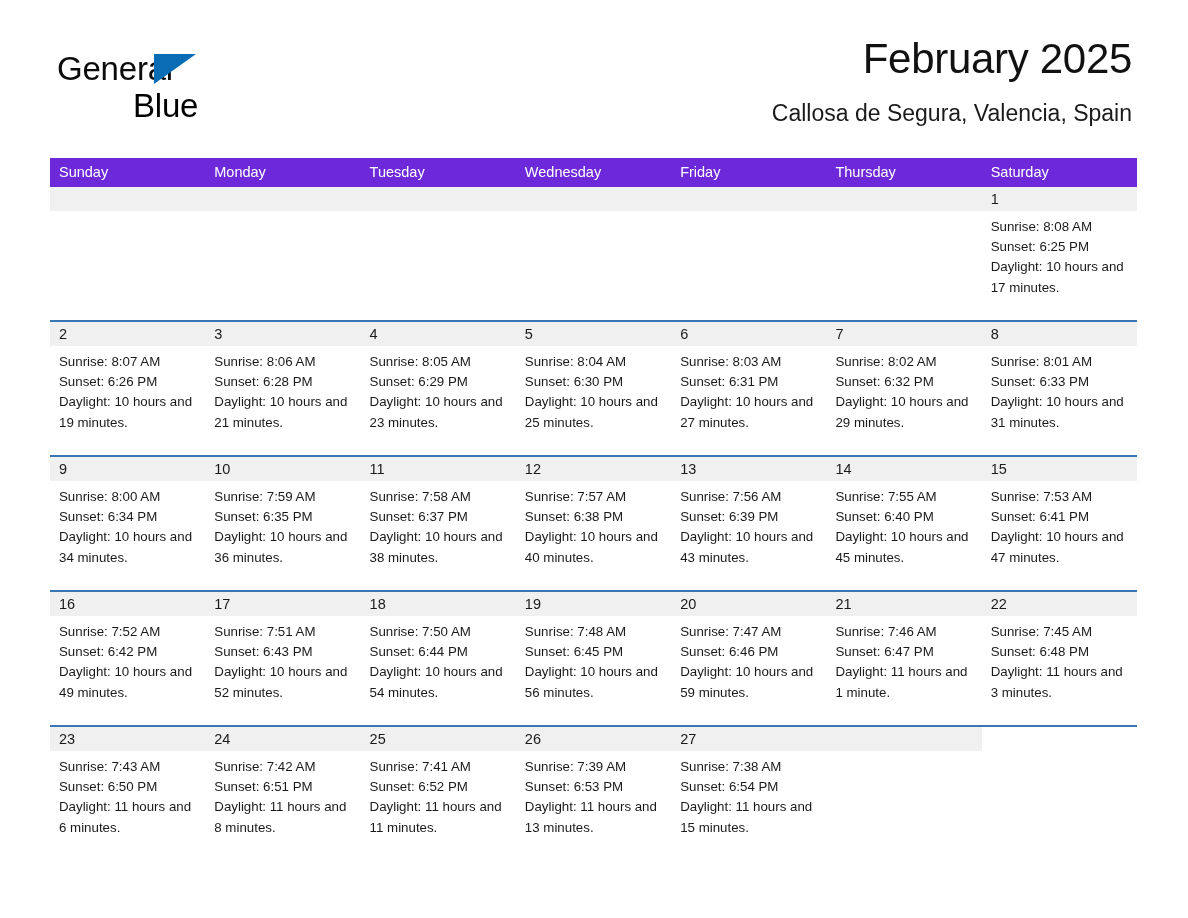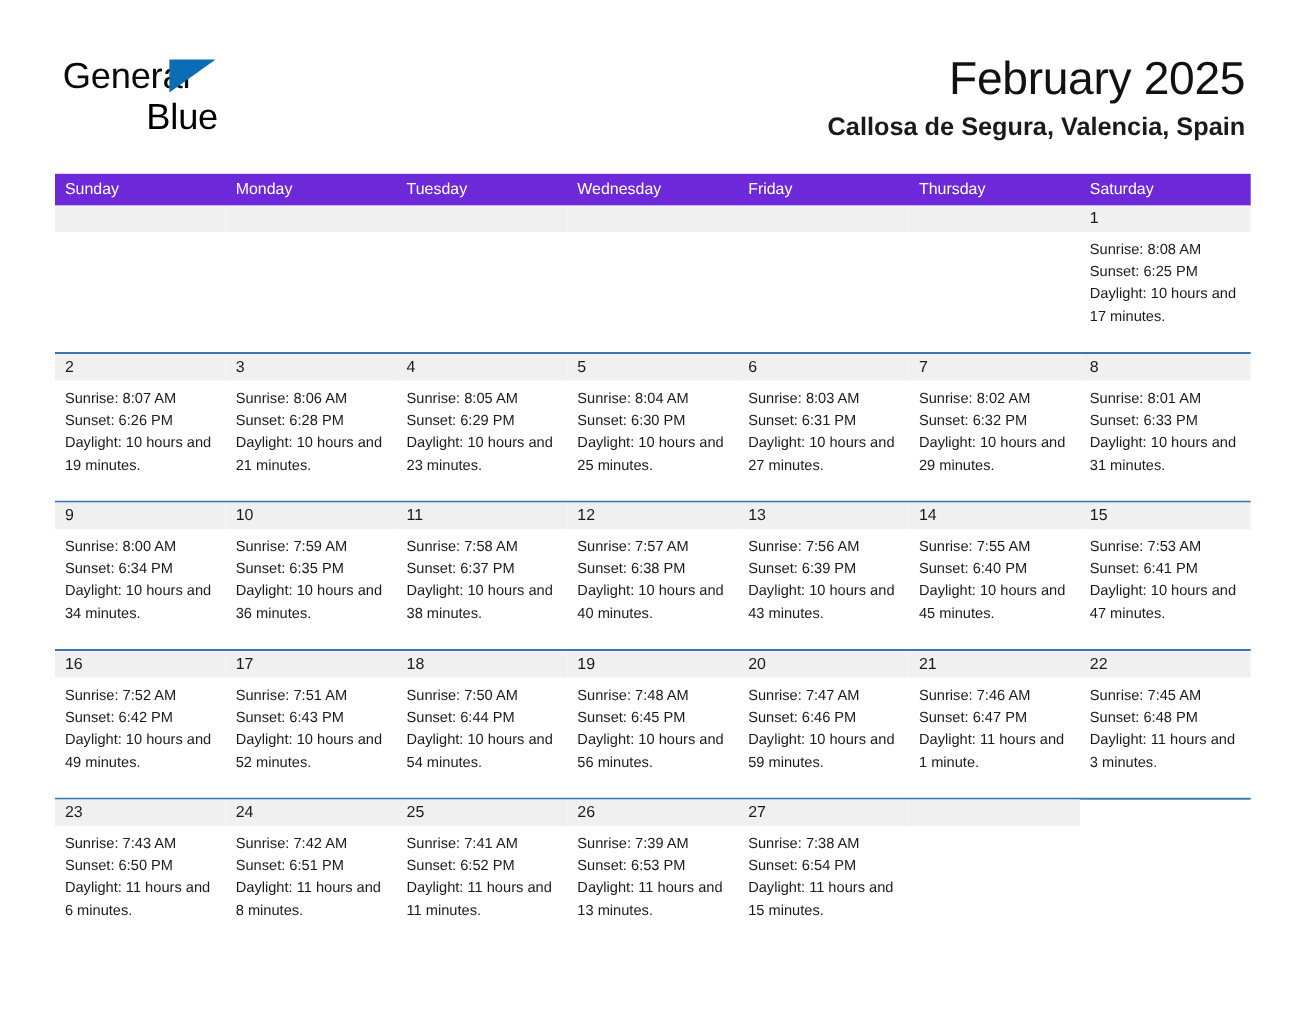--- a/index.html
+++ b/index.html
@@ -60,35 +60,35 @@
     margin-top: 3px;
     margin-left: 76px;
     font-size: 33px;
     color: #000000;
     letter-spacing: -0.2px;
     height: 36px;
   }
   .title-block {
     position: absolute;
     right: 56px;
-    top: 48px;
+    top: 36px;
     text-align: right;
   }
   .cal-title {
     font-size: 42px;
     font-weight: normal;
     color: #111111;
     line-height: 1.08;
     letter-spacing: -0.3px;
     white-space: nowrap;
   }
   .cal-subtitle {
-    margin-top: 10px;
+    margin-top: 20px;
     font-size: 23px;
-    font-weight: bold;
+    font-weight: normal;
     color: #1a1a1a;
     line-height: 1.1;
     white-space: nowrap;
   }
 
   
   .calendar {
     position: absolute;
     left: 50px;
     top: 158px;

